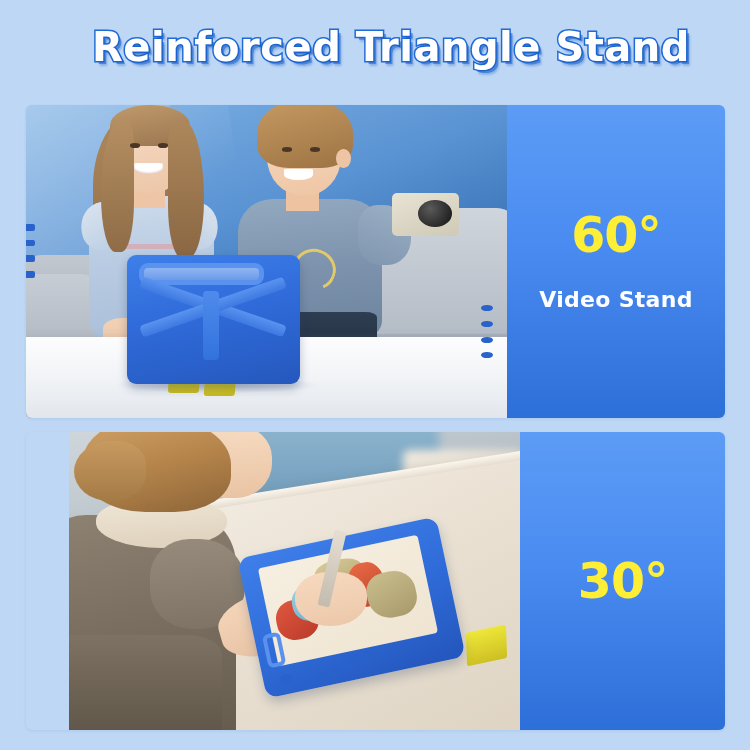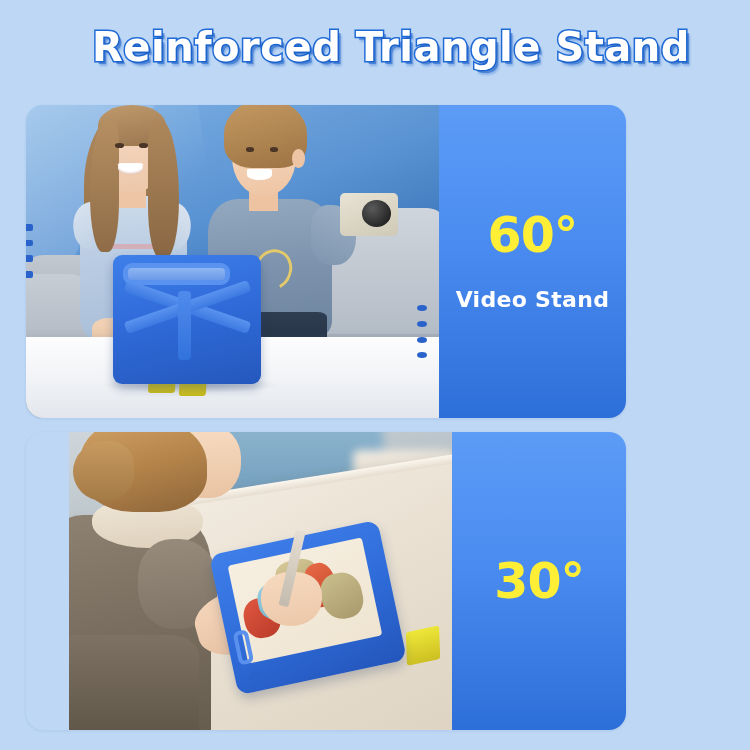--- a/index.html
+++ b/index.html
@@ -34,22 +34,22 @@
     paint-order:stroke fill;
     text-shadow:
       3px 3px 0 rgba(25,95,200,.55),
       4px 5px 2px rgba(25,95,200,.30);
   }
 
   
   .card {
     position:absolute;
     left:26px;
-    width:600px;
-    border-radius:17px;
+    width:699px;
+    border-radius:6px;
     overflow:hidden;
     display:flex;
     box-shadow:0 1px 3px rgba(40,80,140,.10);
     text-align:center;
   }
   #card-video   { top:105px; height:313px; }
   #card-drawing { top:432px; height:298px;padding-left:43px; }
 
   .photo {
     position:relative;

